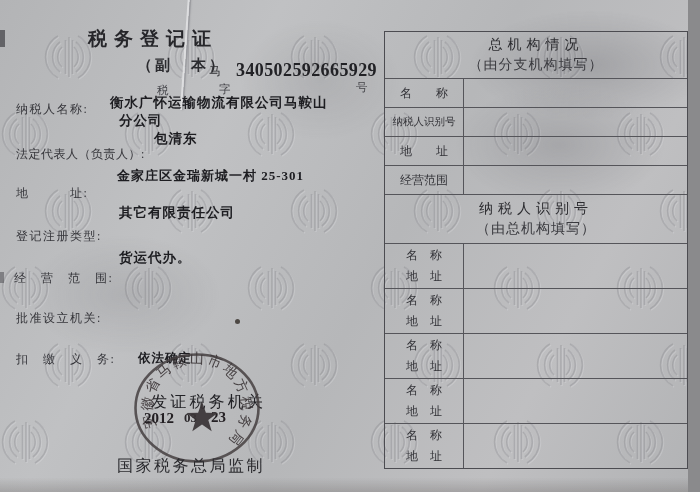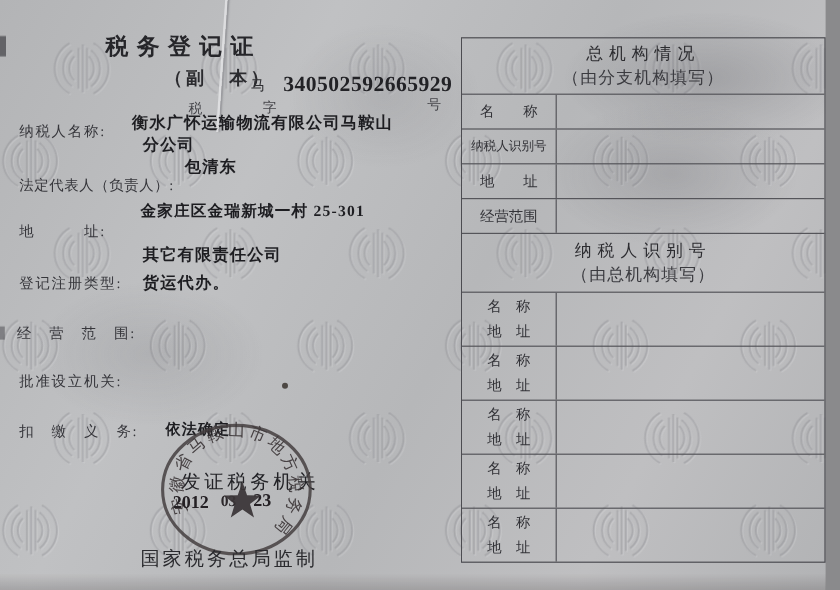--- a/index.html
+++ b/index.html
@@ -41,21 +41,21 @@
 
   .lbl-taxpayer{left:16px;top:101px;}
   .val-co1{left:110px;top:94px;}
   .val-co2{left:119px;top:112px;}
   .val-rep{left:154px;top:130px;}
   .lbl-rep{left:16px;top:146px;letter-spacing:.5px;}
   .val-addr{left:117px;top:167px;font-size:13px;}
   .lbl-addr{left:16px;top:185px;}
   .val-regtype{left:119px;top:204px;}
   .lbl-regtype{left:16px;top:228px;}
-  .val-scope{left:119px;top:227px;}
+  .val-scope{left:119px;top:249px;}
   .lbl-scope{left:14px;top:270px;}
   .lbl-approve{left:16px;top:310px;}
   .lbl-withhold{left:16px;top:351px;}
   .val-withhold{left:138px;top:350px;font-size:12.5px;}
   .footer-line{left:117px;top:456px;font-size:16px;letter-spacing:2.5px;color:#2a2a2e;}
 
   
   .issuer-line{left:151px;top:392px;font-size:16px;letter-spacing:3.2px;color:#222226;}
   .stamp-svg{position:absolute;left:126px;top:346px;width:150px;height:130px;}
 

